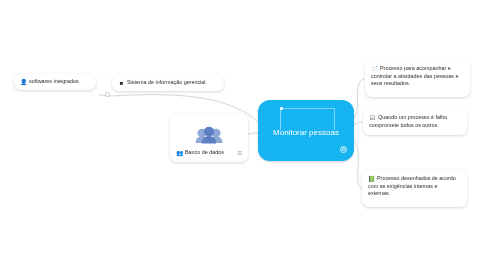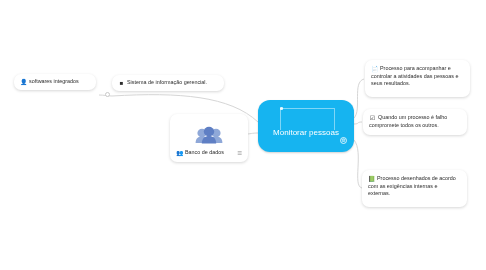--- a/index.html
+++ b/index.html
@@ -27,21 +27,21 @@
     height: 270px;
     pointer-events: none;
   }
 
   
   .central-node {
     position: absolute;
     left: 258px;
     top: 100px;
     width: 96px;
-    height: 52px;
+    height: 61px;
     background: #16b4f0;
     border-radius: 12px;
     box-shadow: 0 1px 2px rgba(0,0,0,0.18);
   }
   .central-label {
     position: absolute;
     left: 0;
     top: 0;
     width: 96px;
     height: 66px;

